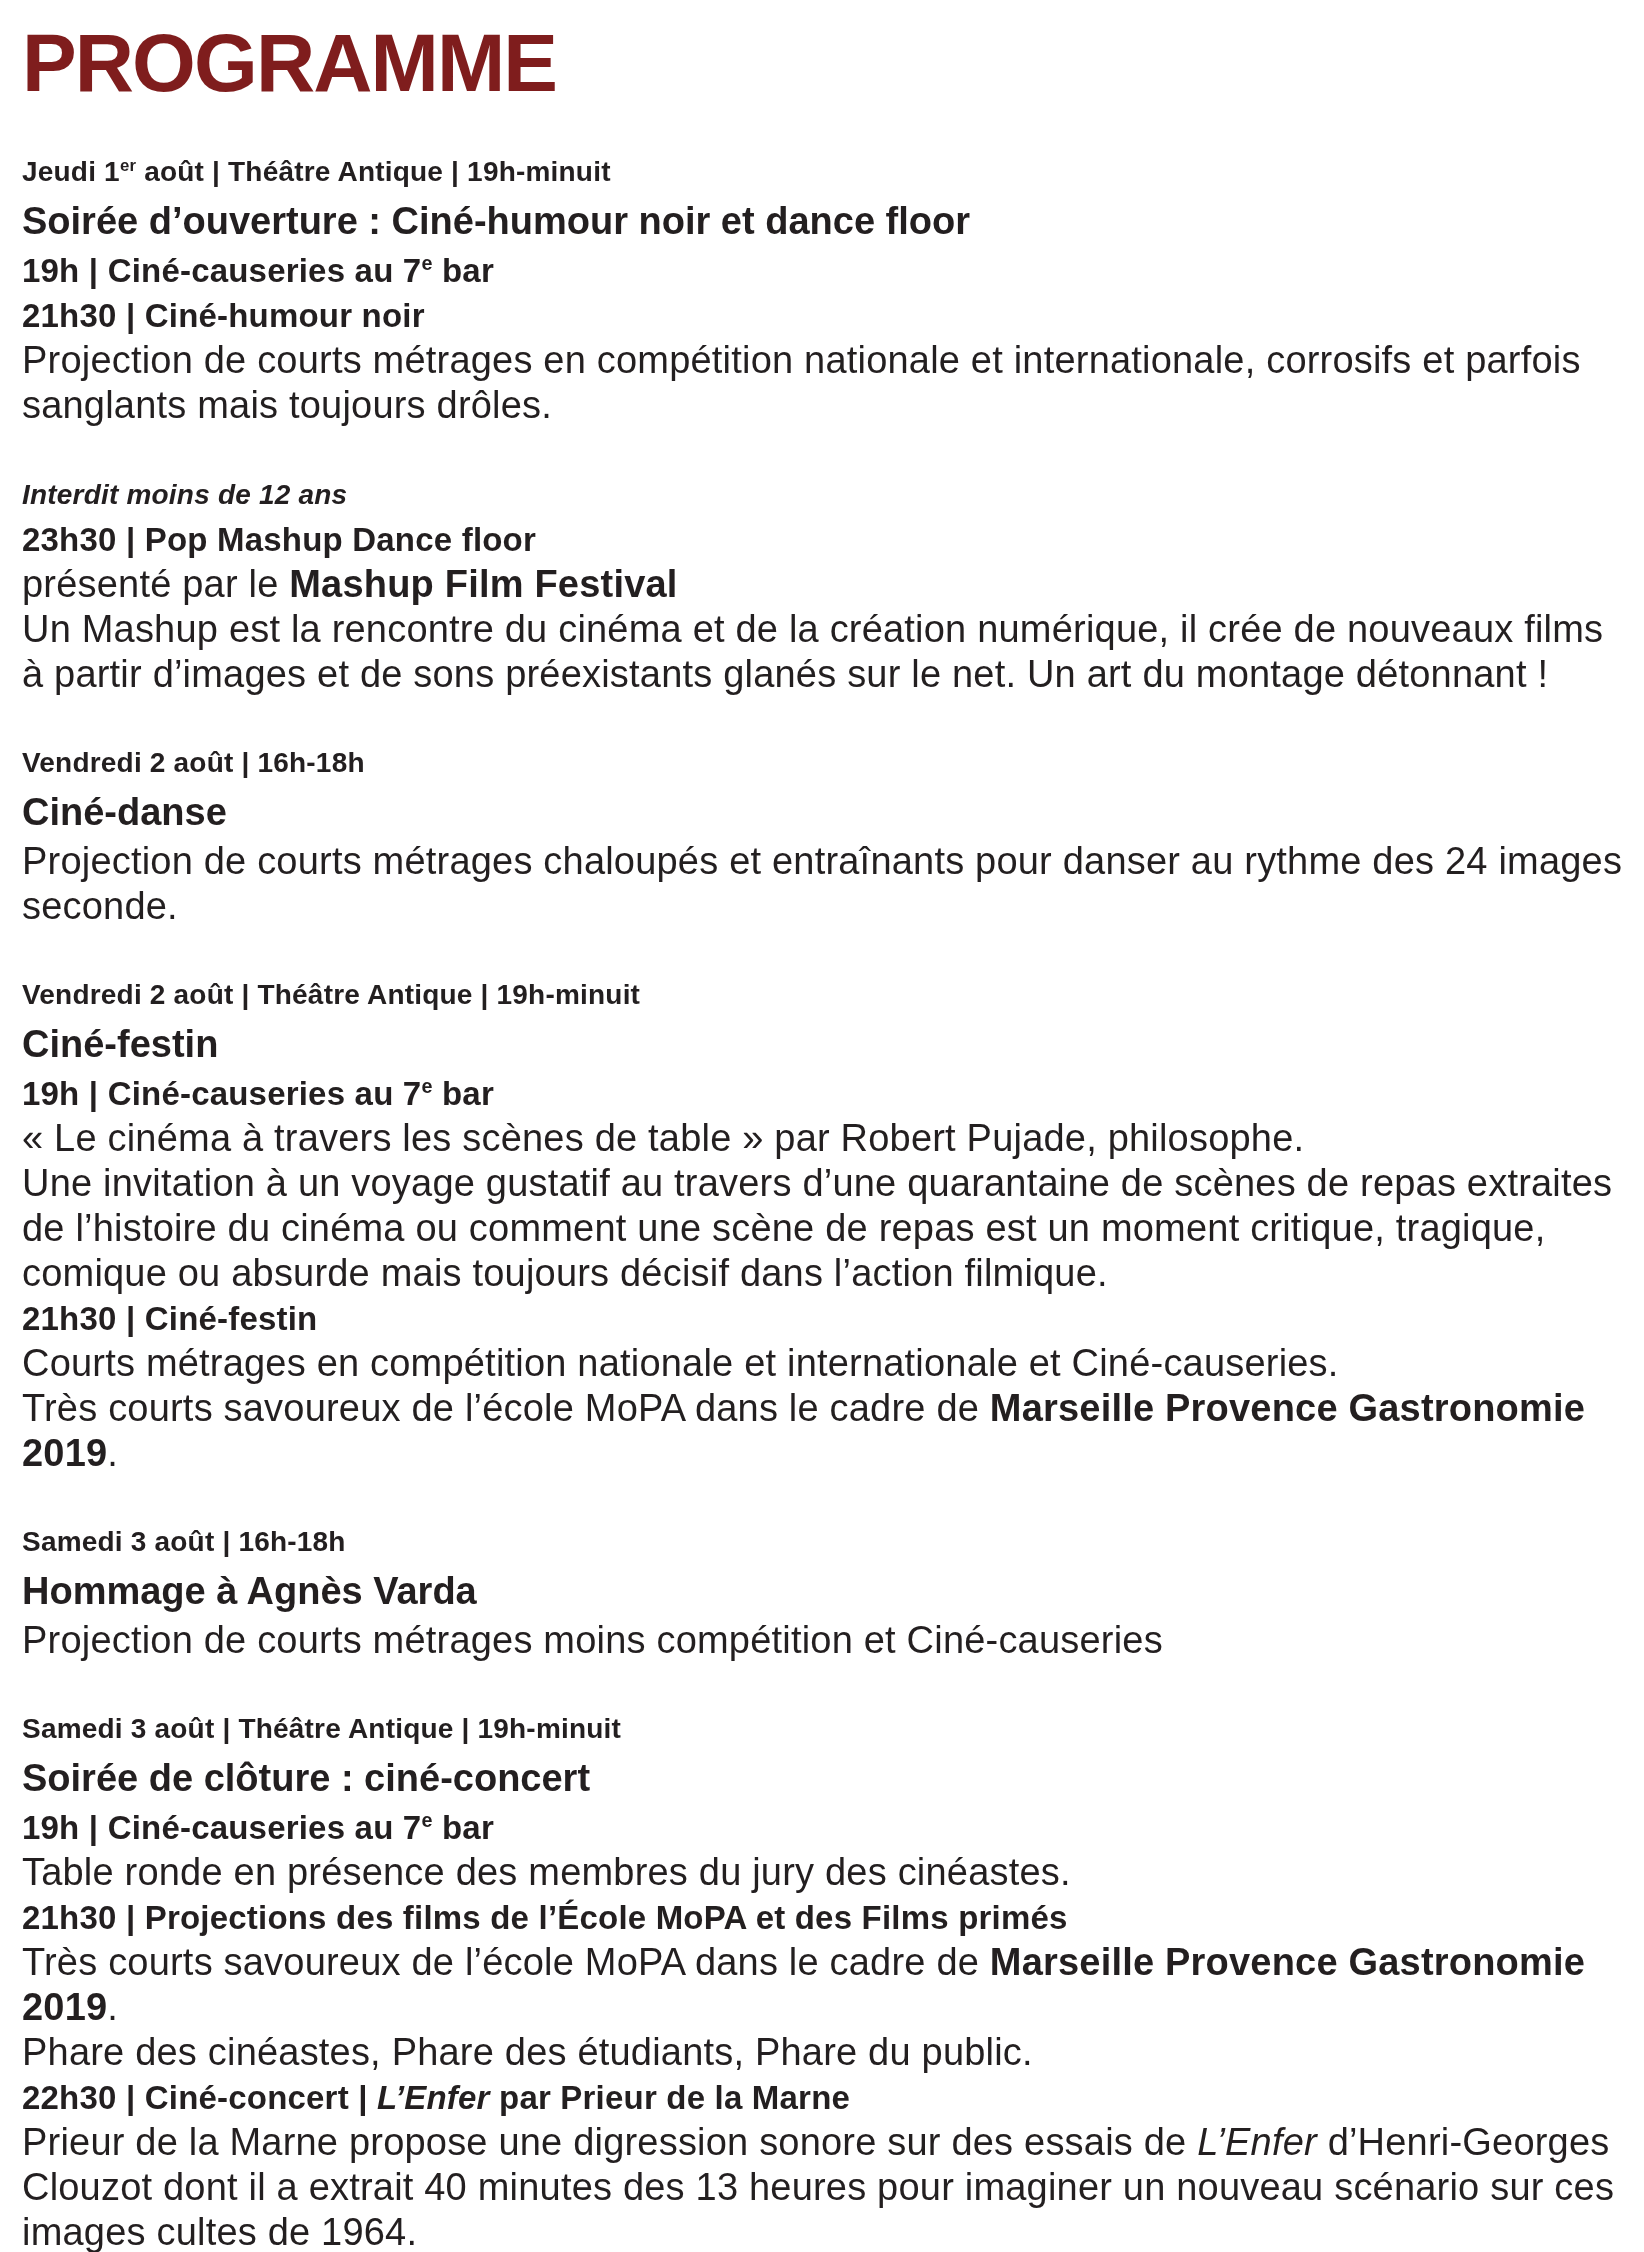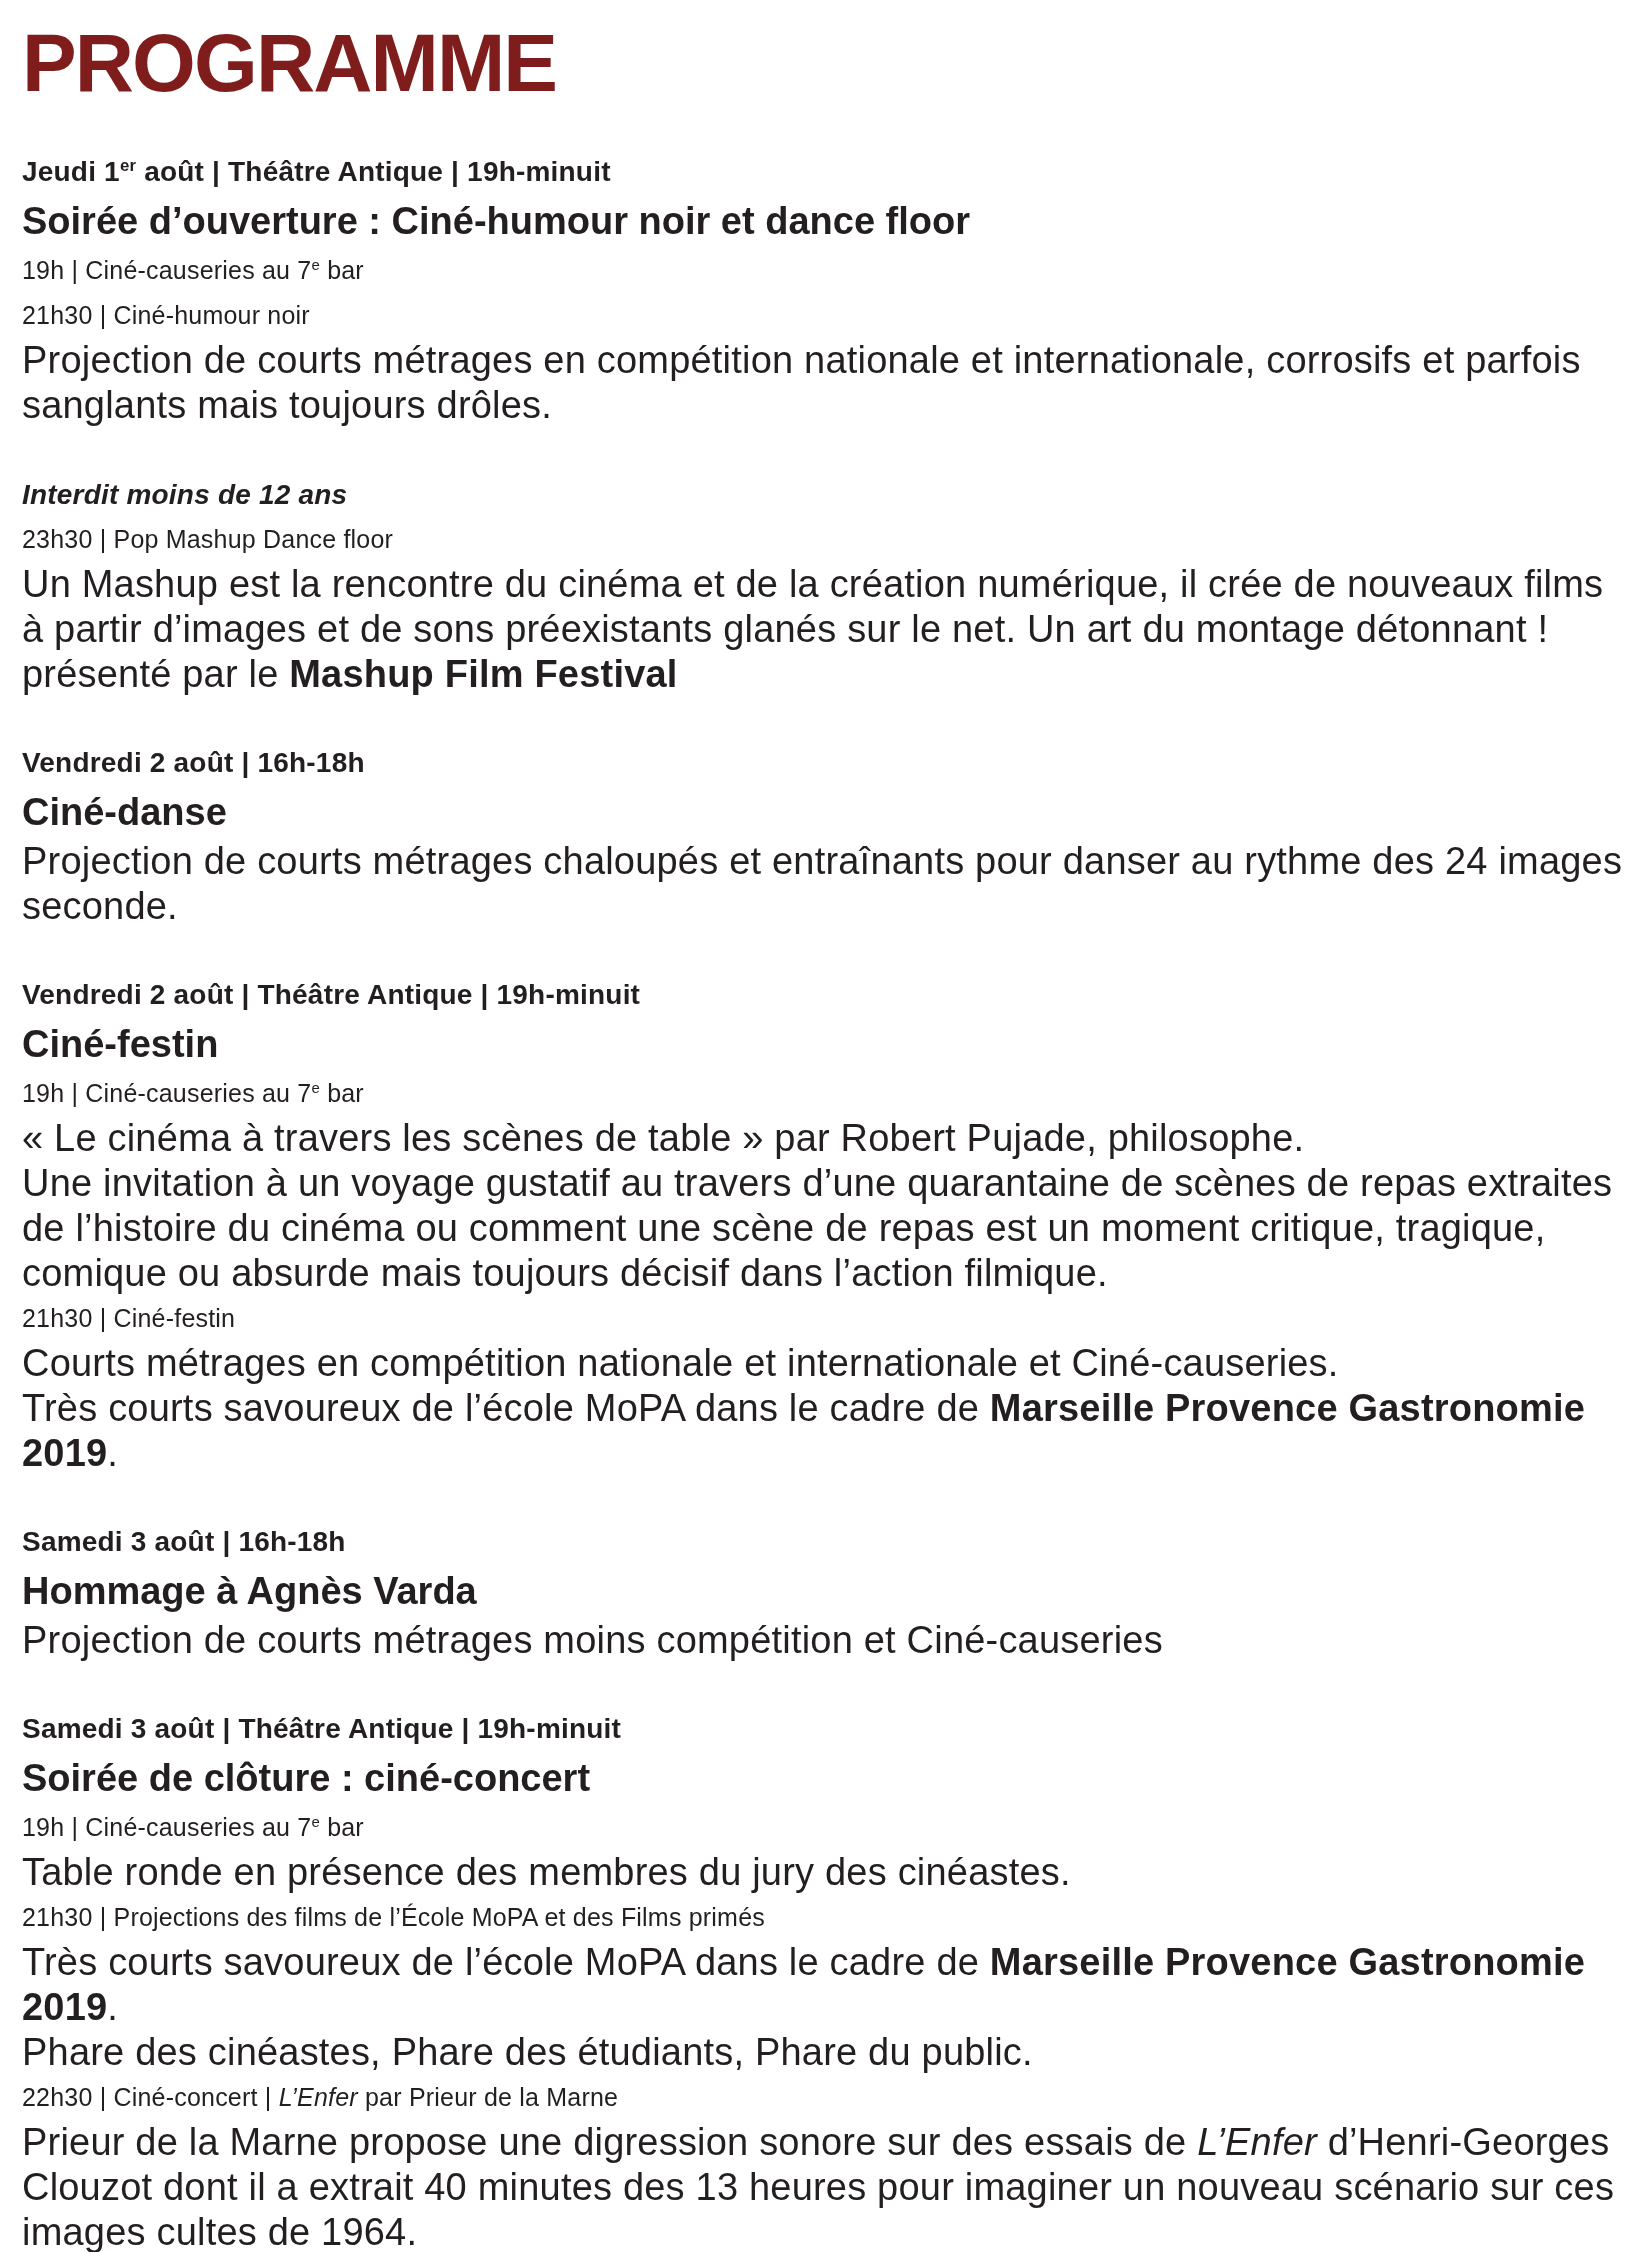--- a/index.html
+++ b/index.html
@@ -11,43 +11,43 @@
   }
   .page-title {
     font-size:82px; font-weight:700; letter-spacing:-1.9px;
     line-height:1.08; margin:0 0 41px 0; color:#7f1d1d;
   }
   .section { margin-top:43px; }
   .section:first-child { margin-top:0; }
   .line { margin:0; font-size:38px; line-height:45px; letter-spacing:0.2px; }
   .line.date  { font-weight:700; font-size:28px; }
   .line.title { font-weight:700; font-size:38px; line-height:54px; letter-spacing:0; }
-  .line.time  { font-weight:400; font-size:25px; }
+  .line.time  { font-weight:700; font-size:33px; }
   .line.note  { font-weight:700; font-style:italic; font-size:28px;margin-top:44px; }
   .line.body  { font-weight:400; }
   .run-b   { font-weight:700; }
   .run-i   { font-style:italic; }
   .run-sup { vertical-align:super; font-size:60%; line-height:0; }
 </style>
 </head>
 <body>
 
 <div class="page">
   <h1 class="page-title">PROGRAMME</h1>
   <div>
       <section class="section">
         <p class="line date"><span>Jeudi 1</span><sup class="run-sup">er</sup><span> août | Théâtre Antique | 19h-minuit</span></p>
         <p class="line title"><span>Soirée d’ouverture : Ciné-humour noir et dance floor</span></p>
         <p class="line time"><span>19h | Ciné-causeries au 7</span><sup class="run-sup">e</sup><span> bar</span></p>
         <p class="line time"><span>21h30 | Ciné-humour noir</span></p>
         <p class="line body"><span>Projection de courts métrages en compétition nationale et internationale, corrosifs et parfois sanglants mais toujours drôles.</span></p>
         <p class="line note"><span>Interdit moins de 12 ans</span></p>
         <p class="line time"><span>23h30 | Pop Mashup Dance floor</span></p>
+        <p class="line body"><span>présenté par le </span><span class="run-b">Mashup Film Festival</span></p>
         <p class="line body"><span>Un Mashup est la rencontre du cinéma et de la création numérique, il crée de nouveaux films à partir d’images et de sons préexistants glanés sur le net. Un art du montage détonnant !</span></p>
-        <p class="line body"><span>présenté par le </span><span class="run-b">Mashup Film Festival</span></p>
       </section>
       <section class="section">
         <p class="line date"><span>Vendredi 2 août | 16h-18h</span></p>
         <p class="line title"><span>Ciné-danse</span></p>
         <p class="line body"><span>Projection de courts métrages chaloupés et entraînants pour danser au rythme des 24 images seconde.</span></p>
       </section>
       <section class="section">
         <p class="line date"><span>Vendredi 2 août | Théâtre Antique | 19h-minuit</span></p>
         <p class="line title"><span>Ciné-festin</span></p>
         <p class="line time"><span>19h | Ciné-causeries au 7</span><sup class="run-sup">e</sup><span> bar</span></p>

